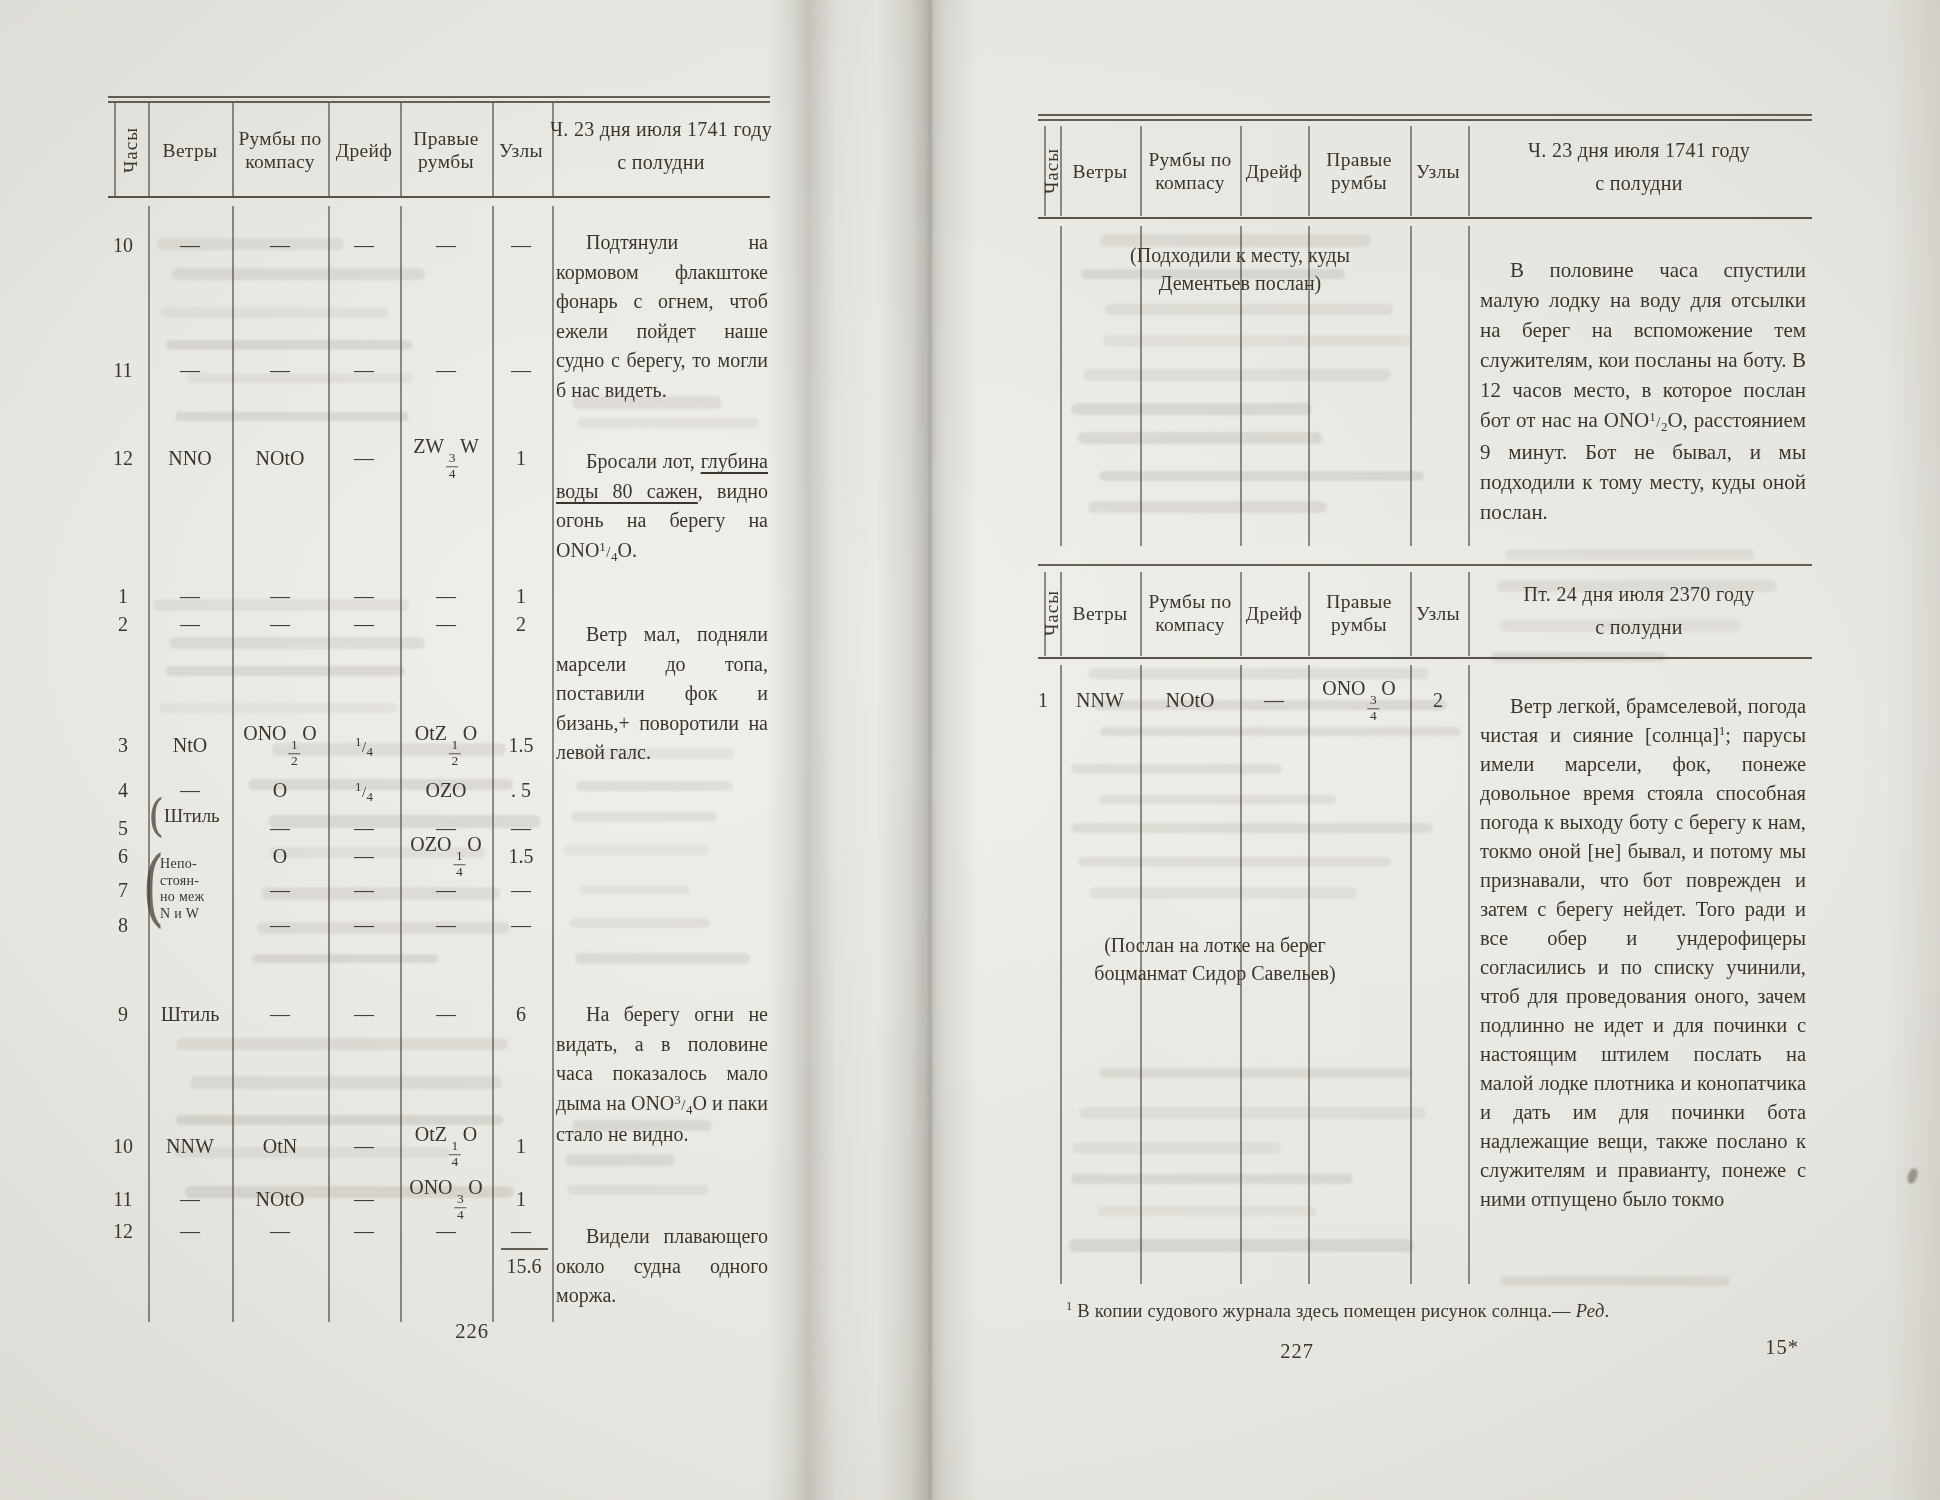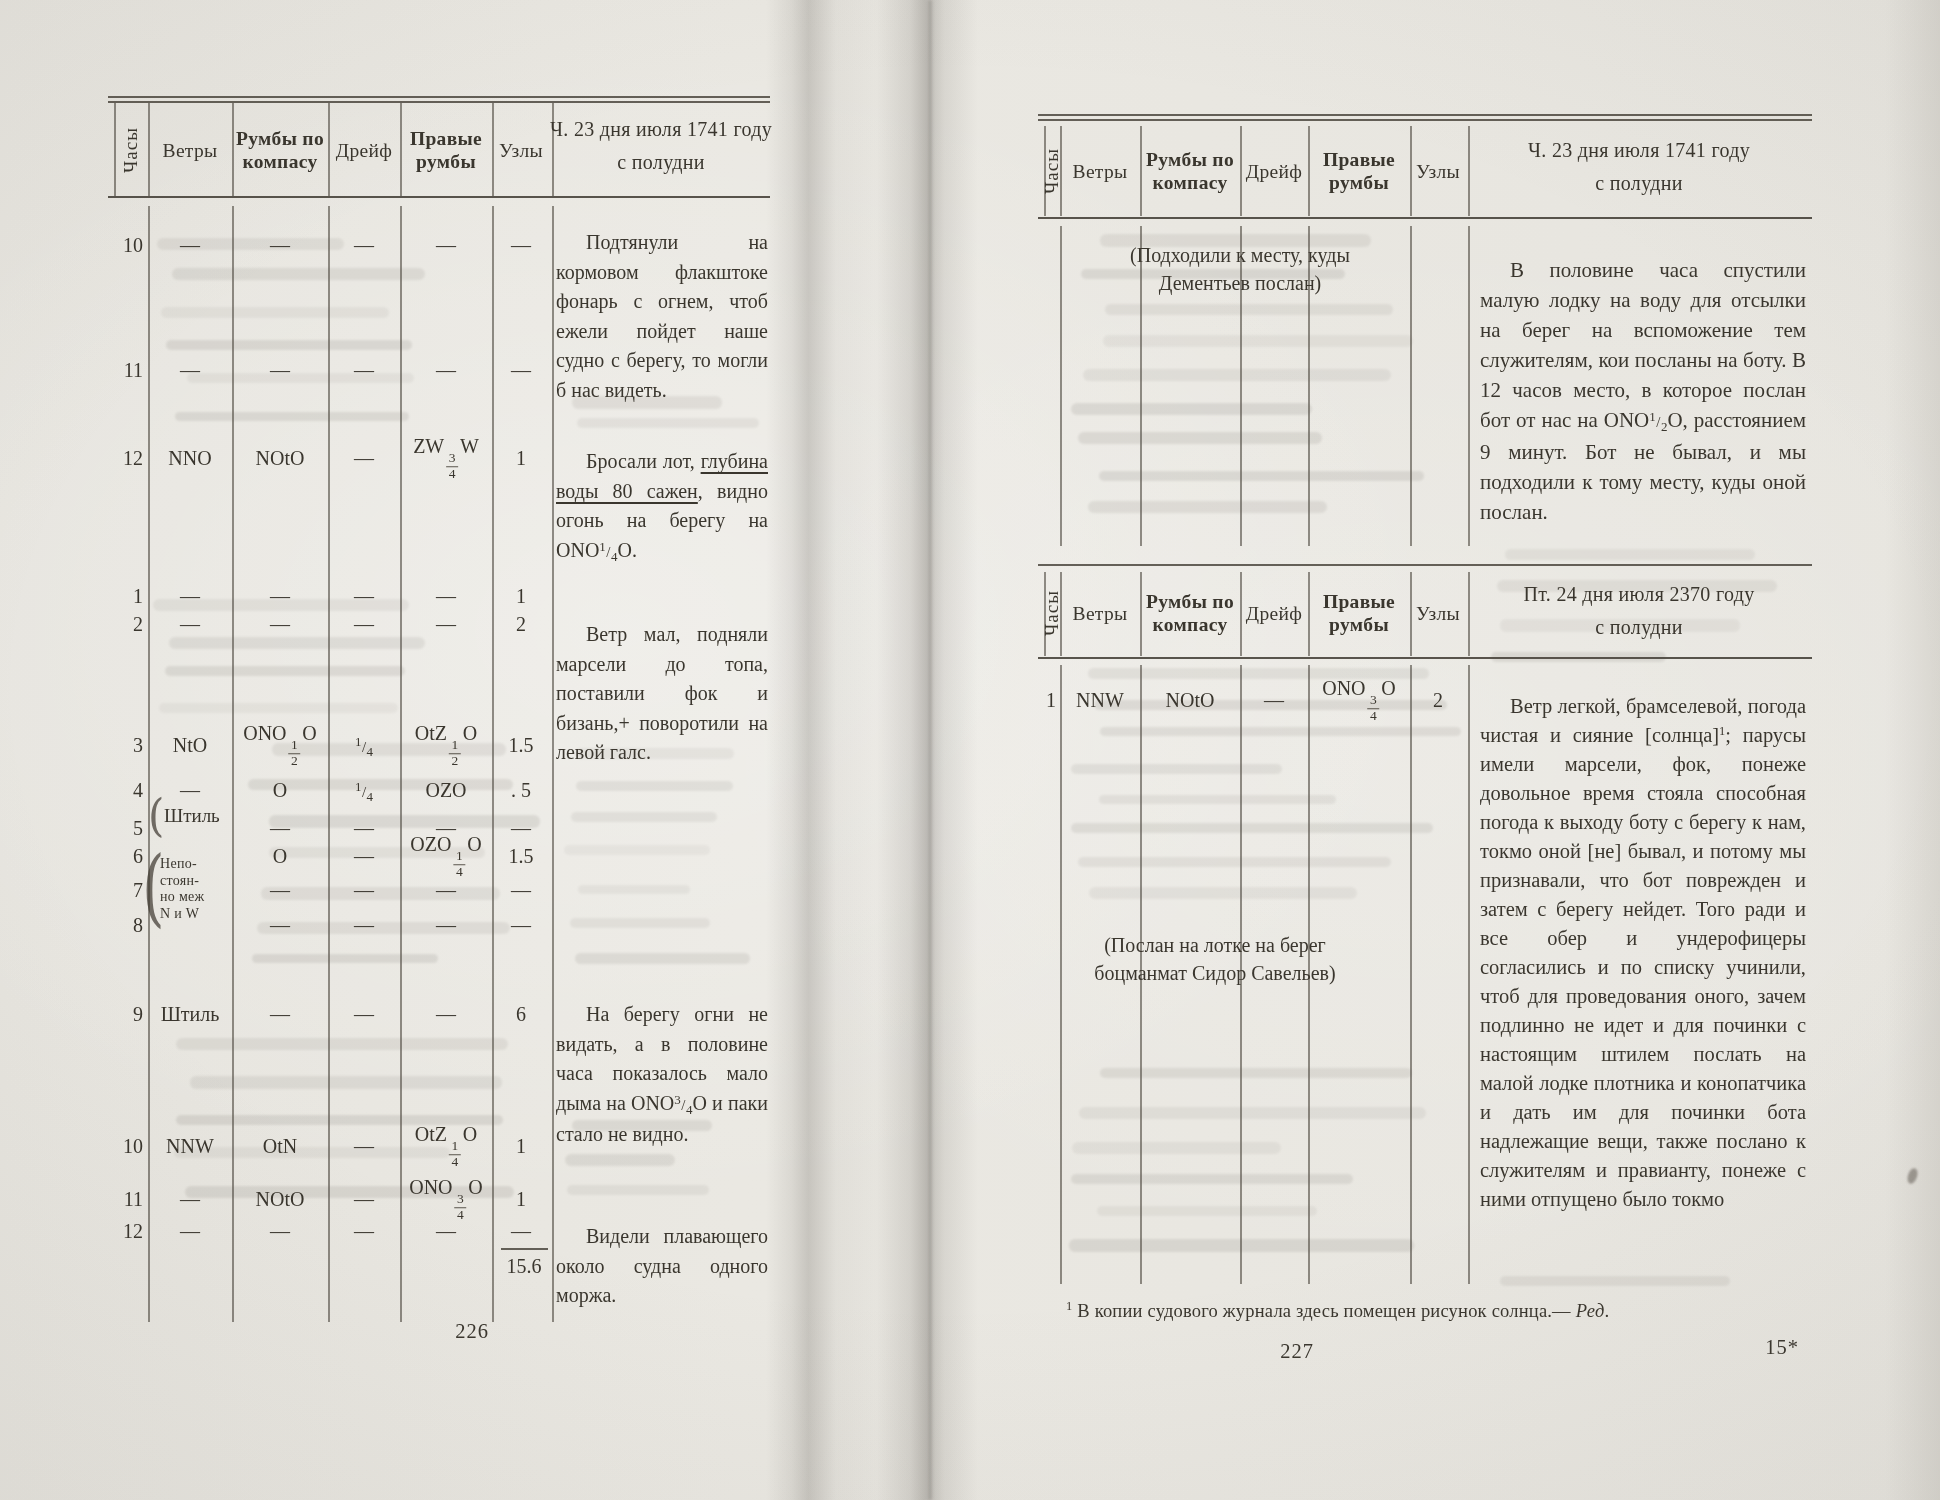--- a/index.html
+++ b/index.html
@@ -18,25 +18,25 @@
   .crease{position:absolute;left:928px;top:0;width:4px;height:1500px;background:rgba(52,47,40,.18);filter:blur(1.5px);}
   .right-edge{position:absolute;right:0;top:0;width:55px;height:1500px;
     background:linear-gradient(90deg, rgba(0,0,0,0), rgba(80,74,64,.10));}
   .speck{position:absolute;left:1908px;top:1168px;width:9px;height:16px;background:rgba(70,64,56,.45);
     border-radius:50%;filter:blur(1px);transform:rotate(18deg);}
   .rule-h{position:absolute;height:1.5px;background:rgba(62,57,48,.78);}
   .rule-h.thick{height:2.3px;background:rgba(55,50,42,.82);}
   .rule-v{position:absolute;width:1.5px;background:rgba(62,57,48,.55);}
   .hdr{position:absolute;transform:translate(-50%,-50%);text-align:center;font-size:19.5px;line-height:23px;
     white-space:nowrap;letter-spacing:.3px;}
-  .hdr.wrap{white-space:normal;width:92px;font-weight:bold;}
+  .hdr.wrap{white-space:normal;width:92px;}
   .hdr.rot{transform:translate(-50%,-50%) rotate(-90deg);letter-spacing:1px;font-size:19px;}
   .datehdr{position:absolute;transform:translateX(-50%);font-size:20px;white-space:nowrap;letter-spacing:.3px;}
   .cell{position:absolute;transform:translate(-50%,-50%);font-size:20px;white-space:nowrap;text-align:center;}
-  .cellh{position:absolute;transform:translateY(-50%);font-size:20px;text-align:right;}
+  .cellh{position:absolute;transform:translateY(-50%);font-size:20px;text-align:center;}
   .para{position:absolute;font-size:20px;line-height:29.5px;text-align:justify;text-indent:30px;}
   .note{position:absolute;transform:translateX(-50%);font-size:20px;line-height:27.5px;text-align:center;white-space:nowrap;}
   .folio{position:absolute;transform:translateX(-50%);font-size:20.5px;letter-spacing:1px;}
   .footnote{position:absolute;font-size:18.5px;white-space:nowrap;letter-spacing:.2px;}
   .footnote em{letter-spacing:.5px;}
   .ul{text-decoration:underline;text-underline-offset:3.5px;}
   .frac{display:inline-flex;flex-direction:column;align-items:center;vertical-align:-9px;
     font-size:13.5px;line-height:12.5px;margin:0 2px;}
   .fn{border-bottom:1.3px solid rgba(62,57,48,.85);padding:0 2.5px 1px;}
   .fd{padding-top:1.5px;}

